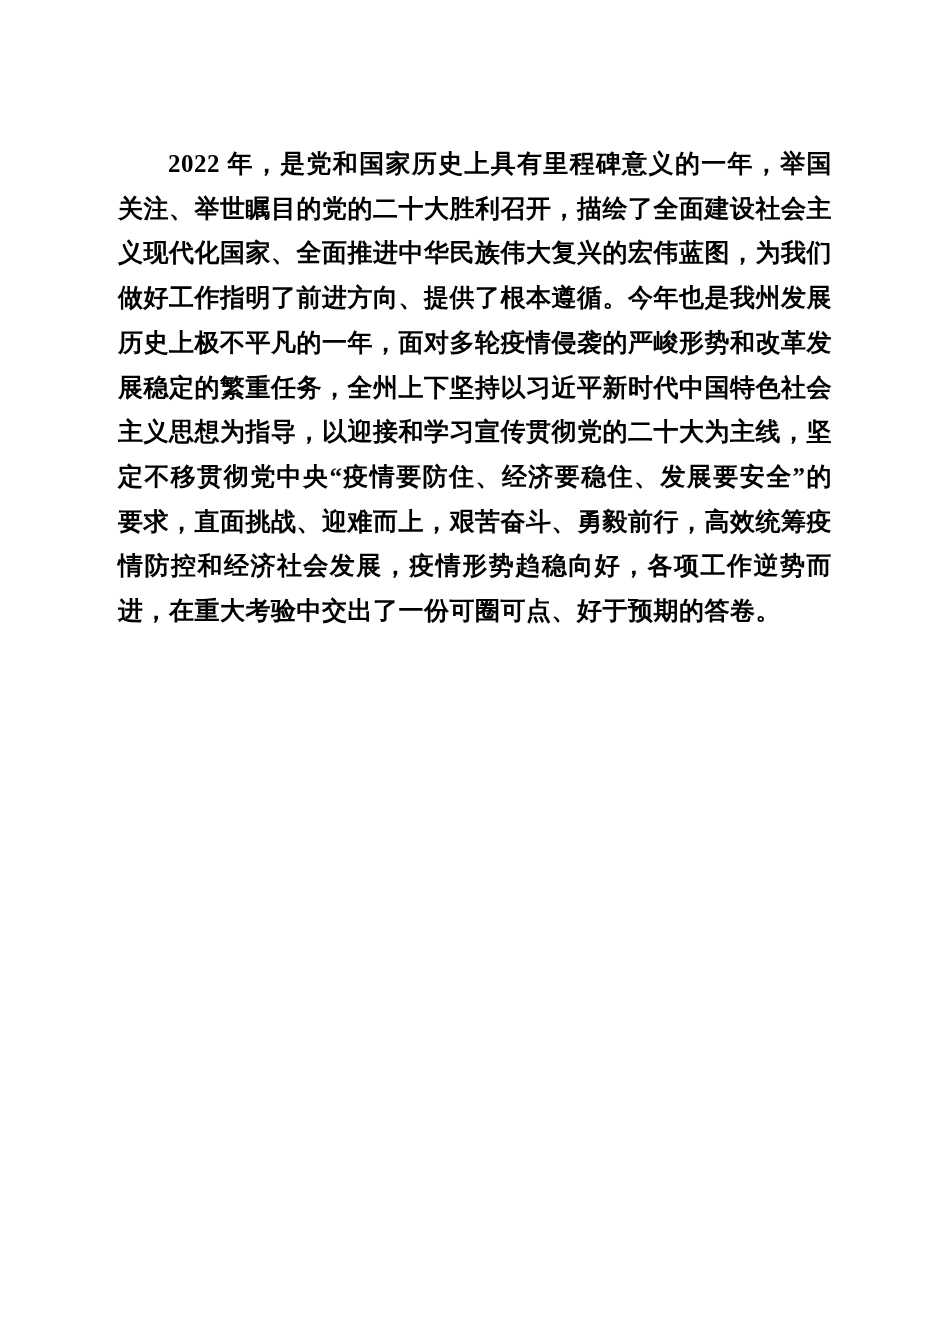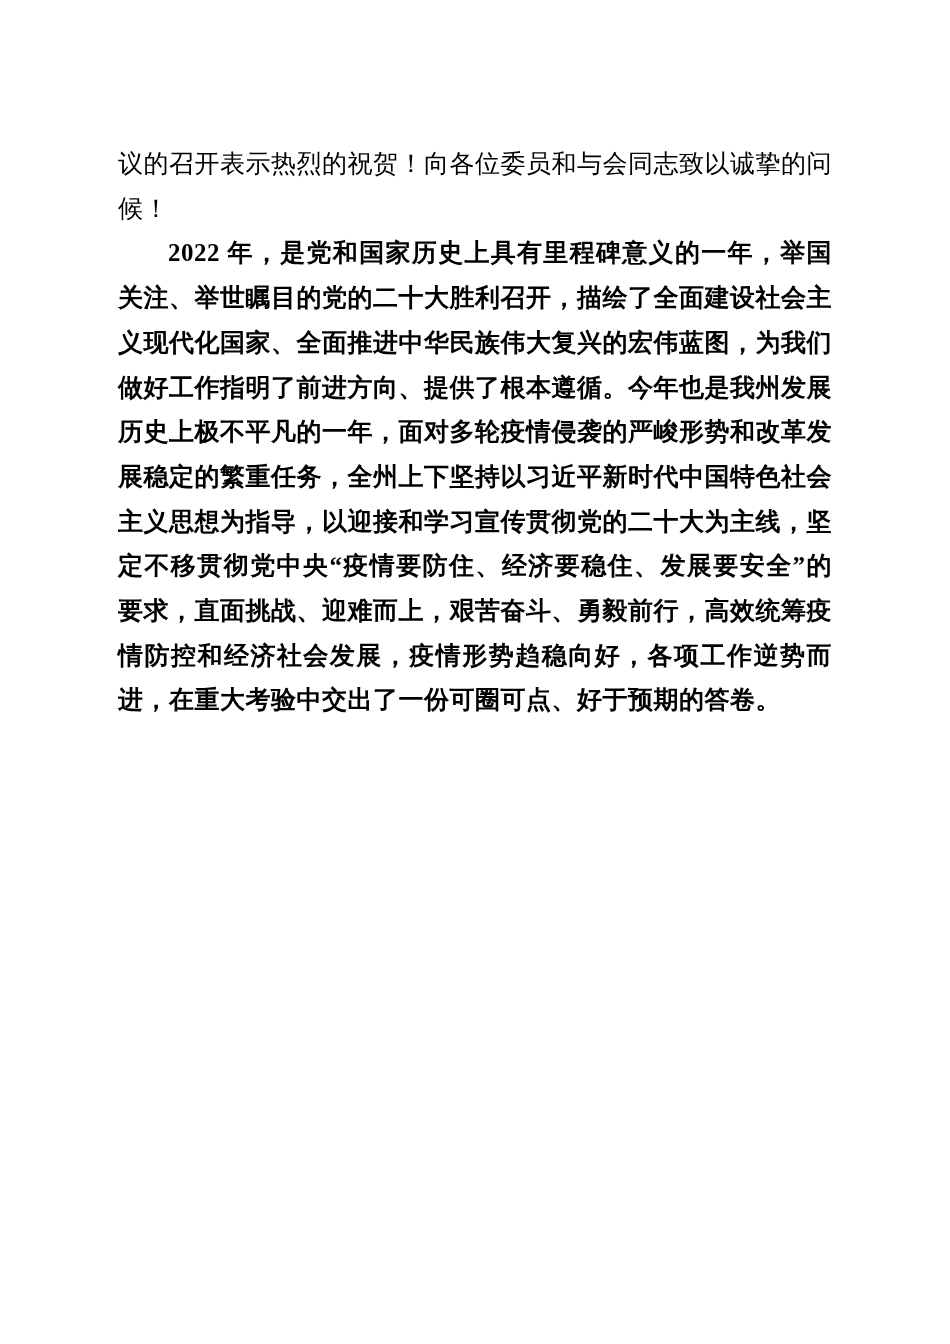--- a/index.html
+++ b/index.html
@@ -34,16 +34,15 @@
     p.para.indent {
       text-indent: 2em;
       font-weight: bold;
     }
   </style>
 </head>
 <body>
 
 <div class="page">
   <div class="content">
-    <p class="para">议的召开表示热烈的祝贺！向各位委员和与会同志致以诚挚的问候！</p>
     <p class="para indent">2022 年，是党和国家历史上具有里程碑意义的一年，举国关注、举世瞩目的党的二十大胜利召开，描绘了全面建设社会主义现代化国家、全面推进中华民族伟大复兴的宏伟蓝图，为我们做好工作指明了前进方向、提供了根本遵循。今年也是我州发展历史上极不平凡的一年，面对多轮疫情侵袭的严峻形势和改革发展稳定的繁重任务，全州上下坚持以习近平新时代中国特色社会主义思想为指导，以迎接和学习宣传贯彻党的二十大为主线，坚定不移贯彻党中央“疫情要防住、经济要稳住、发展要安全”的要求，直面挑战、迎难而上，艰苦奋斗、勇毅前行，高效统筹疫情防控和经济社会发展，疫情形势趋稳向好，各项工作逆势而进，在重大考验中交出了一份可圈可点、好于预期的答卷。</p>
   </div>
 </div>
 
 </body></html>

